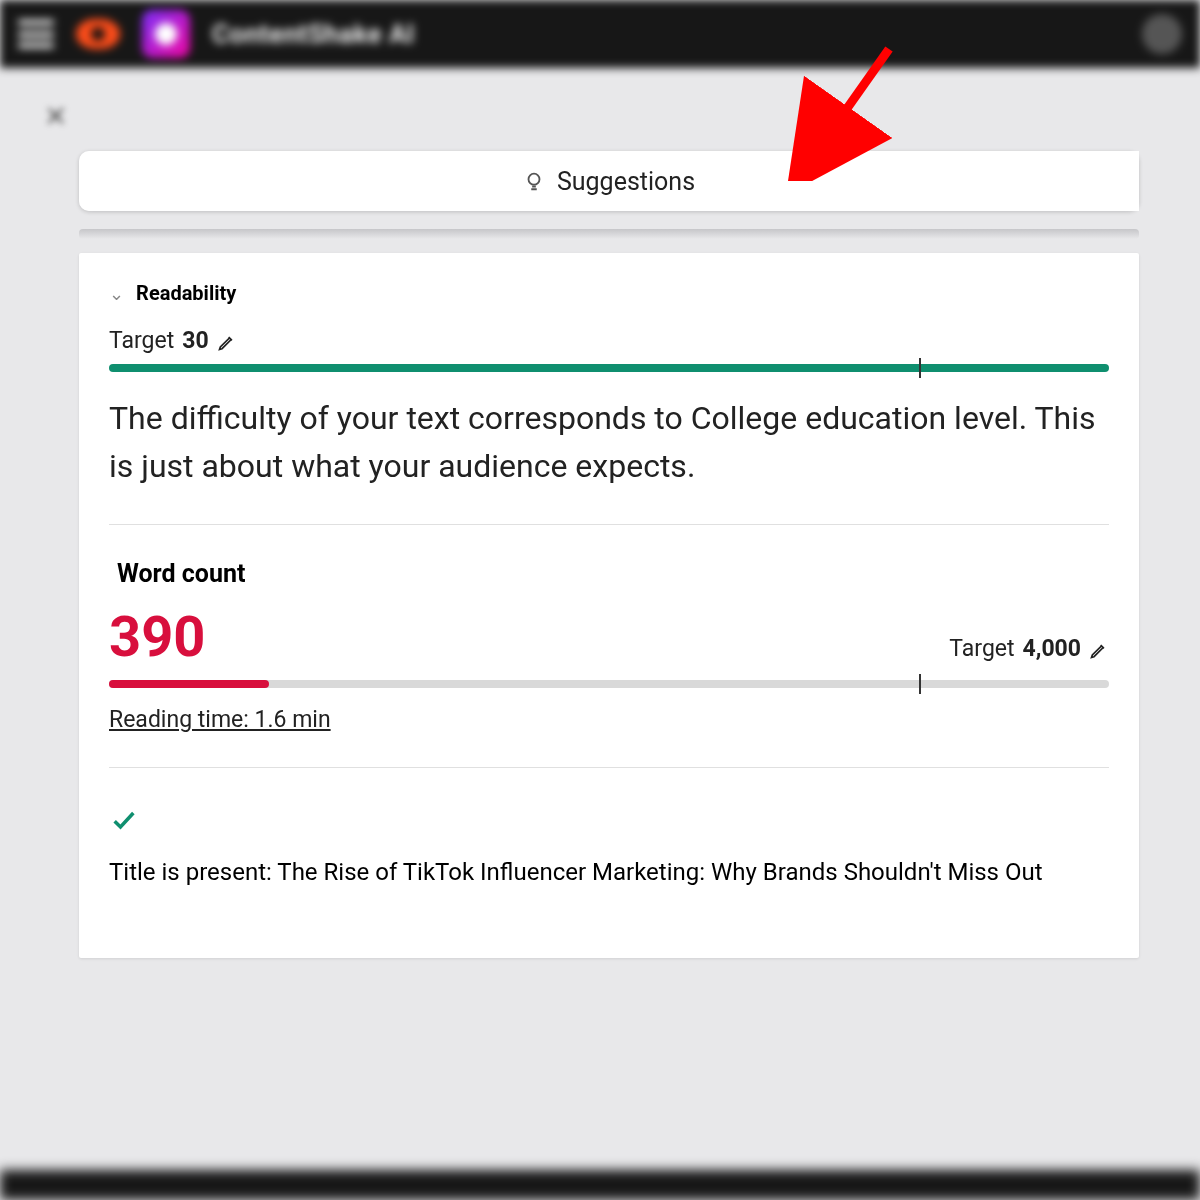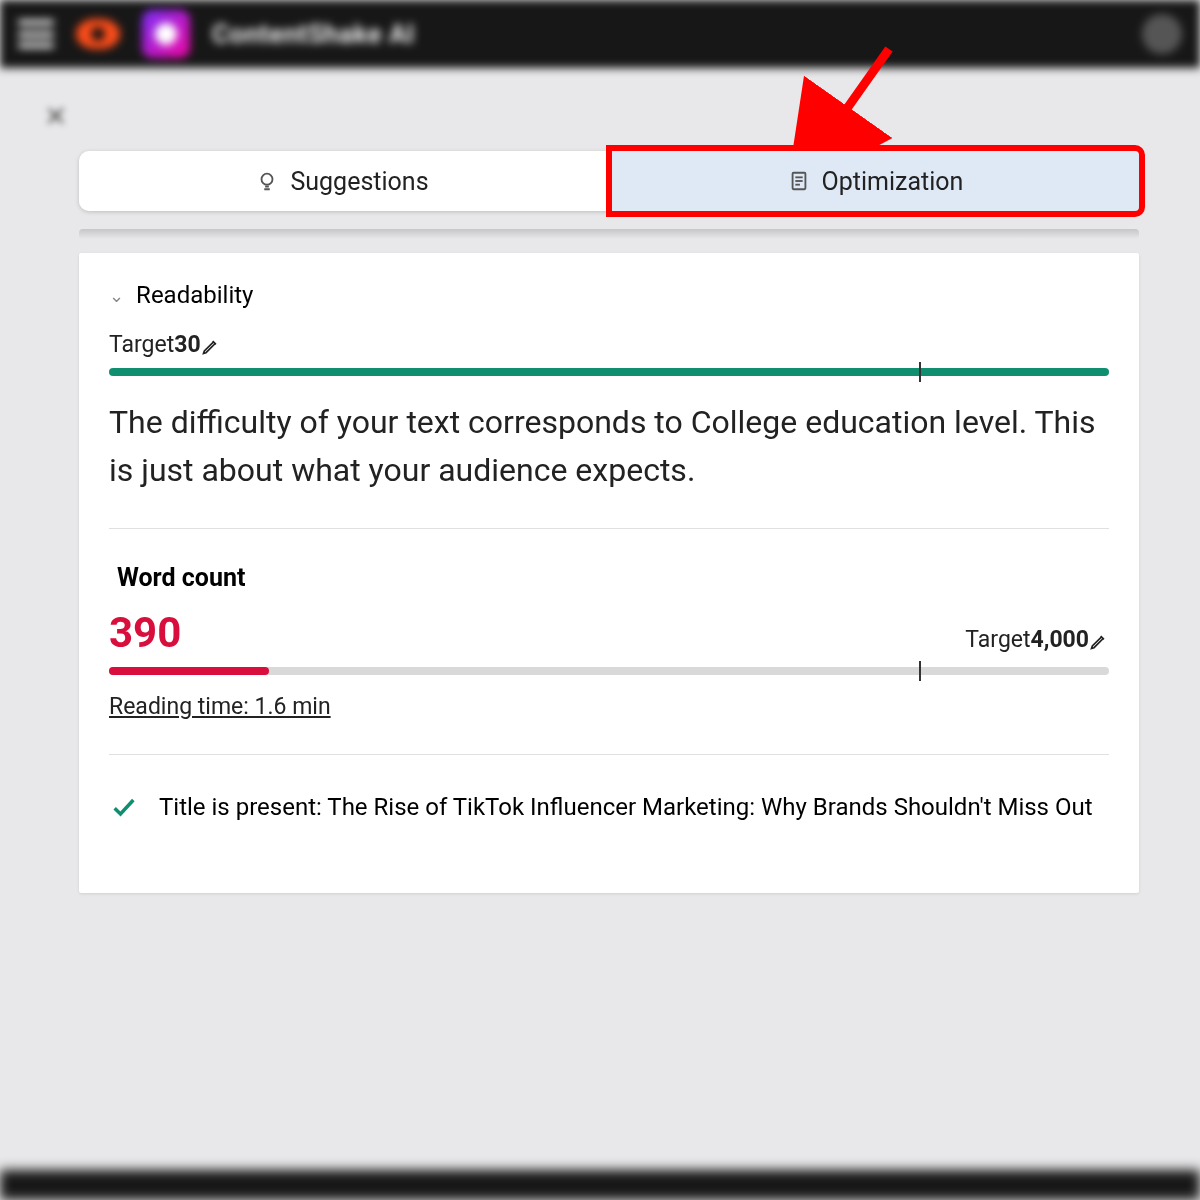--- a/index.html
+++ b/index.html
@@ -74,43 +74,43 @@
     border-radius: 4px;
   }
   .panel {
     width:1060px; margin: 14px auto 0 auto;
     background:#fff; border-radius: 2px;
     padding: 28px 30px 40px 30px;
     box-shadow: 0 1px 3px rgba(0,0,0,.1);
   }
   .section-head { display:flex; align-items:center; gap:12px; margin-bottom:22px;}
   .chev { color:#888; font-size:18px;}
-  .section-head h2 { font-size:24px; font-weight:400;}
+  .section-head h2 { font-size:20px; font-weight:700;}
   .read-row { display:flex; align-items:baseline; justify-content:space-between; }
   .read-left { display:flex; align-items:baseline; gap:10px;}
   .read-score { font-size:42px; font-weight:700; color:#0f8f6f;}
   .read-label { font-size:26px; color:#0f8f6f;}
-  .target { font-size:23px; color:#222; display:flex; align-items:center; }
+  .target { font-size:23px; color:#222; display:flex; align-items:center; gap:8px;}
   .target b { font-weight:700;}
   .pencil { width:20px; height:20px; display:inline-block;}
   .bar {
     position:relative; height:8px; border-radius:4px; margin-top:10px;
     background:#d9d9d9;
   }
   .bar.green { background:#0f8f6f;}
   .bar .tick { position:absolute; top:-6px; width:2px; height:20px; background:#333;}
   .desc { font-size:32px; line-height:1.5; margin-top:22px; color:#222;}
   .divider { height:1px; background:#e0e0e0; margin:34px 0;}
   .wc-title { font-size:25px; font-weight:700; margin-bottom:16px;margin-left:8px;}
   .wc-row { display:flex; align-items:baseline; justify-content:space-between;}
-  .wc-val { font-size:42px; font-weight:700; color:#d80f3d;}
+  .wc-val { font-size:56px; font-weight:700; color:#d80f3d;}
   .bar .fill { position:absolute; left:0; top:0; bottom:0; background:#d80f3d; border-radius:4px;}
   .reading { font-size:23px; margin-top:18px; color:#222;text-decoration:underline;}
   .issues-title { font-size:28px; font-weight:700; margin-bottom:26px;}
-  .issue { display:flex; gap:20px; font-size:24px; line-height:1.5; margin-bottom:28px;}
+  .issue { display:flex; gap:20px; font-size:24px; line-height:1.5; margin-bottom:28px;flex-direction:column;}
   .issue .mark { flex-shrink:0; width:30px; display:flex; justify-content:center; padding-top:4px;}
   .check svg { stroke:#0f8f6f;}
   .dot { width:12px;height:12px;border-radius:50%;background:#d80f3d; margin-top:8px;}
   .bottom-fade {
     position:absolute; bottom:0; left:0; right:0; height:30px;
     background:#171717; filter:blur(6px);
   }
 </style>
 </head>
 <body>
@@ -143,31 +143,20 @@
       </svg>
     </div>
     <div class="tab">
       <span class="ico">
         <svg width="22" height="22" viewBox="0 0 24 24" fill="none" stroke="#555" stroke-width="2">
           <circle cx="12" cy="10" r="6"></circle>
             <path d="M9 21h6M10 18h4"></path>
         </svg>
       </span>
       <span>Suggestions</span>
-    </div>
-    <div class="tab optimization">
-      <span class="ico">
-        <svg width="22" height="22" viewBox="0 0 24 24" fill="none" stroke="#555" stroke-width="2">
-          <rect x="5" y="3" width="14" height="18" rx="1"></rect>
-            <line x1="8" y1="8" x2="16" y2="8"></line>
-            <line x1="8" y1="12" x2="16" y2="12"></line>
-            <line x1="8" y1="16" x2="13" y2="16"></line>
-        </svg>
-      </span>
-      <span>Optimization</span>
     </div>
   </div>
 
   <div class="shadow-strip"></div>
 
   <div class="panel">
 
     <div class="section-head">
       <span class="chev">⌄</span>
       <h2>Readability</h2>

